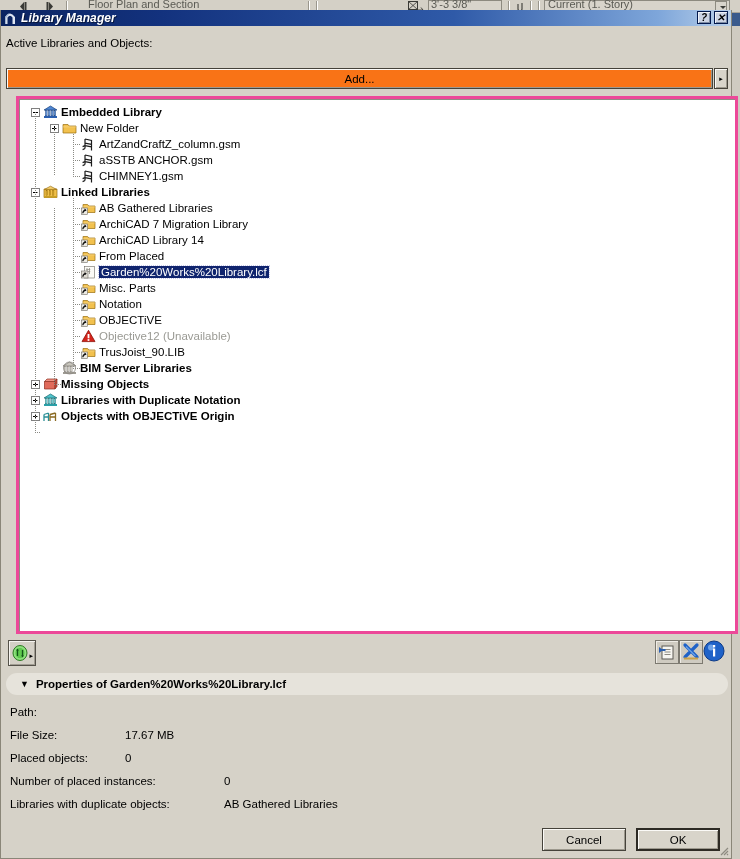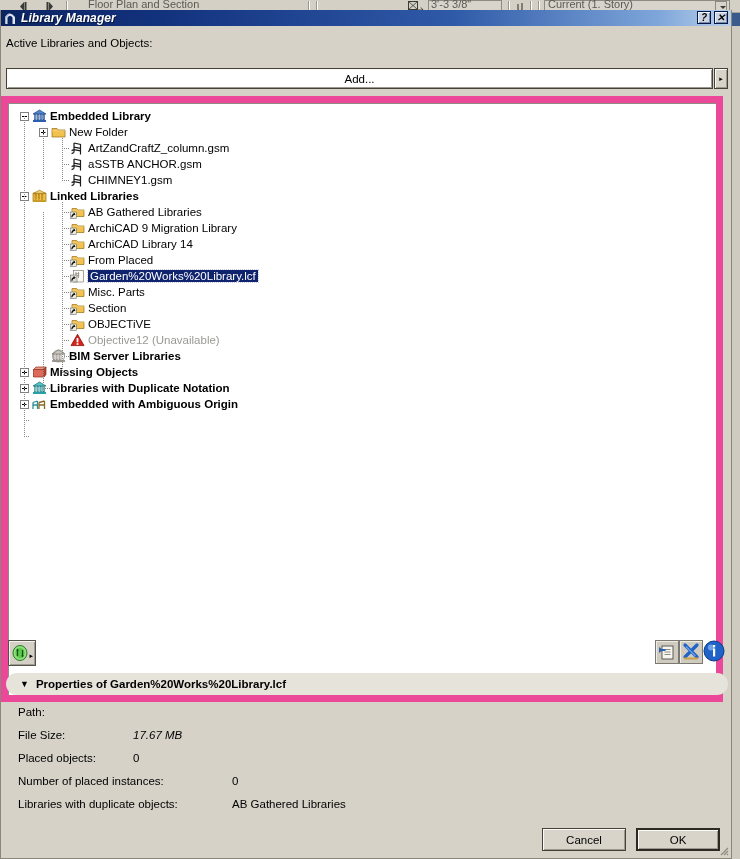--- a/index.html
+++ b/index.html
@@ -49,35 +49,35 @@
             cursor:default; }
   #help-btn { right:20px; font-weight:bold; }
   #close-btn { right:3px; font-weight:bold; }
 
   
   #active-label { position:absolute; left:5px; top:27px; font-size:11.5px; }
 
   
   #add-row { position:absolute; left:5px; top:58px; width:722px; height:21px;
              display:flex; }
-  #add-button { flex:1; background:#ffffff;
+  #add-button { flex:1; background:#f97316;
                 border:1px solid #45423a;
                 box-shadow:inset 1px 1px 0 #fbfaf7, inset -1px -1px 0 #9c988d;
                 display:flex; align-items:center; justify-content:center;
                 font-size:11.5px; cursor:default;text-align:right; }
   #add-arrow { width:14px; margin-left:1px; background:#d8d4ca;
                border:1px solid #45423a;
                box-shadow:inset 1px 1px 0 #fbfaf7, inset -1px -1px 0 #9c988d;
                display:flex; align-items:center; justify-content:center;
                cursor:default; }
   #add-arrow span { font-size:7px; line-height:7px; }
 
   
-  #tree-panel { position:absolute; left:0; top:86px; width:722px; height:606px;
-                background:#fff; border:7px solid #ec4899;
+  #tree-panel { position:absolute; left:15px; top:86px; width:722px; height:538px;
+                background:#fff; border:3px solid #ec4899;
                 box-shadow:inset 1px 1px 0 #8f8c83;
                 overflow:hidden; }
   #tree { position:relative; padding:5px 0 0 0; }
   .row { position:relative; height:16px; display:flex; align-items:center;
          white-space:nowrap; cursor:default; }
   .ind { flex:0 0 auto; }
   .twisty { position:relative; width:9px; height:9px; flex:0 0 auto;
             background:#fff; border:1px solid #808080; margin-right:3px;
             cursor:default; }
   .twisty::before { content:""; position:absolute; left:1px; top:3px;
@@ -114,21 +114,21 @@
           cursor:default; }
 
   
   #prop-header { position:absolute; left:5px; top:663px; width:722px; height:22px;
                  background:#e6e3db; border-radius:11px;
                  display:flex; align-items:center; cursor:default; }
   #prop-tri { margin-left:14px; font-size:9px; }
   #prop-title { margin-left:7px; font-weight:bold; font-size:11.5px; }
 
   
-  #prop-body { position:absolute; left:8px; top:696px; width:732px; }
+  #prop-body { position:absolute; left:0px; top:696px; width:732px; }
   .prow { position:relative; height:23px; }
   .pkey { position:absolute; left:9px; top:0; font-size:11.5px; }
   .pval { position:absolute; top:0; font-size:11.5px; }
 
   
   #footer { position:absolute; left:0; bottom:0; width:730px; height:38px; }
   .fbtn { position:absolute; top:8px; width:84px; height:23px;
           background:#d8d4ca; font-size:11.5px;
           display:flex; align-items:center; justify-content:center;
           cursor:default; }
@@ -287,21 +287,21 @@
         <div class="row">
           <div class="ind" style="width: 50px;"></div>
           <div class="tw-space"></div>
           <span class="ico"><svg width="15" height="14" viewBox="0 0 15 14">
               <path d="M2 3.5 L6.6 3.5 L7.8 5 L14 5 L14 11.5 L2 11.5 Z" fill="#f2c14e" stroke="#9a6f10" stroke-width=".7"></path>
         <path d="M2 5.5 L14 5.5 L14 6.3 L2 6.3 Z" fill="#fadb92" opacity=".8"></path>
         <rect x="0.5" y="7" width="6" height="6.5" fill="#eceae3" stroke="#6f6c64" stroke-width=".6"></rect>
         <path d="M1.8 12.2 Q2 9.3 4.8 9.1" stroke="#111" stroke-width="1.2" fill="none"></path>
         <path d="M3.6 7.6 L5.6 9.2 L3.4 10.6 Z" fill="#111"></path>
             </svg></span>
-          <span class="lbl">ArchiCAD 9 Migration Library</span>
+          <span class="lbl">ArchiCAD 7 Migration Library</span>
         </div>
         <div class="row">
           <div class="ind" style="width: 50px;"></div>
           <div class="tw-space"></div>
           <span class="ico"><svg width="15" height="14" viewBox="0 0 15 14">
               <path d="M2 3.5 L6.6 3.5 L7.8 5 L14 5 L14 11.5 L2 11.5 Z" fill="#f2c14e" stroke="#9a6f10" stroke-width=".7"></path>
         <path d="M2 5.5 L14 5.5 L14 6.3 L2 6.3 Z" fill="#fadb92" opacity=".8"></path>
         <rect x="0.5" y="7" width="6" height="6.5" fill="#eceae3" stroke="#6f6c64" stroke-width=".6"></rect>
         <path d="M1.8 12.2 Q2 9.3 4.8 9.1" stroke="#111" stroke-width="1.2" fill="none"></path>
         <path d="M3.6 7.6 L5.6 9.2 L3.4 10.6 Z" fill="#111"></path>
@@ -348,21 +348,21 @@
         <div class="row">
           <div class="ind" style="width: 50px;"></div>
           <div class="tw-space"></div>
           <span class="ico"><svg width="15" height="14" viewBox="0 0 15 14">
               <path d="M2 3.5 L6.6 3.5 L7.8 5 L14 5 L14 11.5 L2 11.5 Z" fill="#f2c14e" stroke="#9a6f10" stroke-width=".7"></path>
         <path d="M2 5.5 L14 5.5 L14 6.3 L2 6.3 Z" fill="#fadb92" opacity=".8"></path>
         <rect x="0.5" y="7" width="6" height="6.5" fill="#eceae3" stroke="#6f6c64" stroke-width=".6"></rect>
         <path d="M1.8 12.2 Q2 9.3 4.8 9.1" stroke="#111" stroke-width="1.2" fill="none"></path>
         <path d="M3.6 7.6 L5.6 9.2 L3.4 10.6 Z" fill="#111"></path>
             </svg></span>
-          <span class="lbl">Section</span>
+          <span class="lbl">Notation</span>
         </div>
         <div class="row">
           <div class="ind" style="width: 50px;"></div>
           <div class="tw-space"></div>
           <span class="ico"><svg width="15" height="14" viewBox="0 0 15 14">
               <path d="M2 3.5 L6.6 3.5 L7.8 5 L14 5 L14 11.5 L2 11.5 Z" fill="#f2c14e" stroke="#9a6f10" stroke-width=".7"></path>
         <path d="M2 5.5 L14 5.5 L14 6.3 L2 6.3 Z" fill="#fadb92" opacity=".8"></path>
         <rect x="0.5" y="7" width="6" height="6.5" fill="#eceae3" stroke="#6f6c64" stroke-width=".6"></rect>
         <path d="M1.8 12.2 Q2 9.3 4.8 9.1" stroke="#111" stroke-width="1.2" fill="none"></path>
         <path d="M3.6 7.6 L5.6 9.2 L3.4 10.6 Z" fill="#111"></path>
@@ -371,20 +371,32 @@
         </div>
         <div class="row">
           <div class="ind" style="width: 50px;"></div>
           <div class="tw-space"></div>
           <span class="ico"><svg width="15" height="14" viewBox="0 0 15 14">
               <path d="M7.5 1.3 L14 12.6 L1 12.6 Z" fill="#d4241c" stroke="#8d1007" stroke-width=".8"></path>
         <rect x="6.6" y="5" width="1.8" height="4.3" fill="#fff"></rect>
         <rect x="6.6" y="10.1" width="1.8" height="1.8" fill="#fff"></rect>
             </svg></span>
           <span class="lbl dim">Objective12 (Unavailable)</span>
+        </div>
+        <div class="row">
+          <div class="ind" style="width: 50px;"></div>
+          <div class="tw-space"></div>
+          <span class="ico"><svg width="15" height="14" viewBox="0 0 15 14">
+              <path d="M2 3.5 L6.6 3.5 L7.8 5 L14 5 L14 11.5 L2 11.5 Z" fill="#f2c14e" stroke="#9a6f10" stroke-width=".7"></path>
+        <path d="M2 5.5 L14 5.5 L14 6.3 L2 6.3 Z" fill="#fadb92" opacity=".8"></path>
+        <rect x="0.5" y="7" width="6" height="6.5" fill="#eceae3" stroke="#6f6c64" stroke-width=".6"></rect>
+        <path d="M1.8 12.2 Q2 9.3 4.8 9.1" stroke="#111" stroke-width="1.2" fill="none"></path>
+        <path d="M3.6 7.6 L5.6 9.2 L3.4 10.6 Z" fill="#111"></path>
+            </svg></span>
+          <span class="lbl">TrusJoist_90.LIB</span>
         </div>
         <div class="row">
           <div class="ind" style="width: 31px;"></div>
           <div class="tw-space"></div>
           <span class="ico"><svg width="15" height="14" viewBox="0 0 15 14">
               <rect x="1" y="11" width="13" height="2" fill="#9e9b93"></rect>
         <path d="M7.5 1 L14 5 L1 5 Z" fill="#c9c6bd" stroke="#7d7a72" stroke-width=".7"></path>
         <rect x="2.5" y="5.5" width="1.6" height="5.3" fill="#dedbd3" stroke="#7d7a72" stroke-width=".5"></rect>
         <rect x="5.5" y="5.5" width="1.6" height="5.3" fill="#dedbd3" stroke="#7d7a72" stroke-width=".5"></rect>
         <rect x="8.5" y="5.5" width="1.6" height="5.3" fill="#dedbd3" stroke="#7d7a72" stroke-width=".5"></rect>
@@ -415,21 +427,21 @@
             </svg></span>
           <span class="lbl bold">Libraries with Duplicate Notation</span>
         </div>
         <div class="row">
           <div class="ind" style="width: 12px;"></div>
           <div class="twisty plus"></div>
           <span class="ico"><svg width="15" height="14" viewBox="0 0 15 14">
               <path d="M1 5.5 L1 12 M1 8 L5.5 8 M5.5 4 L5.5 12 M1 5.5 L5.5 4" stroke="#2a8f96" stroke-width="1.3" fill="none"></path>
         <path d="M7 5.5 L7 12 M7 8 L12.5 8 M12.5 4 L12.5 12 M7 5.5 L12.5 4" stroke="#8a6a22" stroke-width="1.3" fill="none"></path>
             </svg></span>
-          <span class="lbl bold">Embedded with Ambiguous Origin</span>
+          <span class="lbl bold">Objects with OBJECTiVE Origin</span>
         </div>
         <div class="guide-v" style="left: 16px; top: 13px; height: 320px;"></div>
         <div class="guide-v" style="left: 35px; top: 29px; height: 48px;"></div>
         <div class="guide-v" style="left: 35px; top: 109px; height: 176px;"></div>
         <div class="guide-v" style="left: 54px; top: 35px; height: 42px;"></div>
         <div class="guide-v" style="left: 54px; top: 99px; height: 170px;"></div>
         <div class="guide-h" style="left: 54px; top: 45px; width: 7px;"></div>
         <div class="guide-h" style="left: 54px; top: 61px; width: 7px;"></div>
         <div class="guide-h" style="left: 54px; top: 77px; width: 7px;"></div>
         <div class="guide-h" style="left: 54px; top: 109px; width: 7px;"></div>
@@ -497,21 +509,21 @@
     <span id="prop-tri">▼</span>
     <span id="prop-title">Properties of Garden%20Works%20Library.lcf</span>
   </div>
 
   <div id="prop-body">
       <div class="prow">
         <div class="pkey">Path:</div>
       </div>
       <div class="prow">
         <div class="pkey">File Size:</div>
-        <div class="pval" style="left: 124px; font-style: italic;">17.67 MB</div>
+        <div class="pval" style="left: 124px;">17.67 MB</div>
       </div>
       <div class="prow">
         <div class="pkey">Placed objects:</div>
         <div class="pval" style="left: 124px;">0</div>
       </div>
       <div class="prow">
         <div class="pkey">Number of placed instances:</div>
         <div class="pval" style="left: 223px;">0</div>
       </div>
       <div class="prow">

